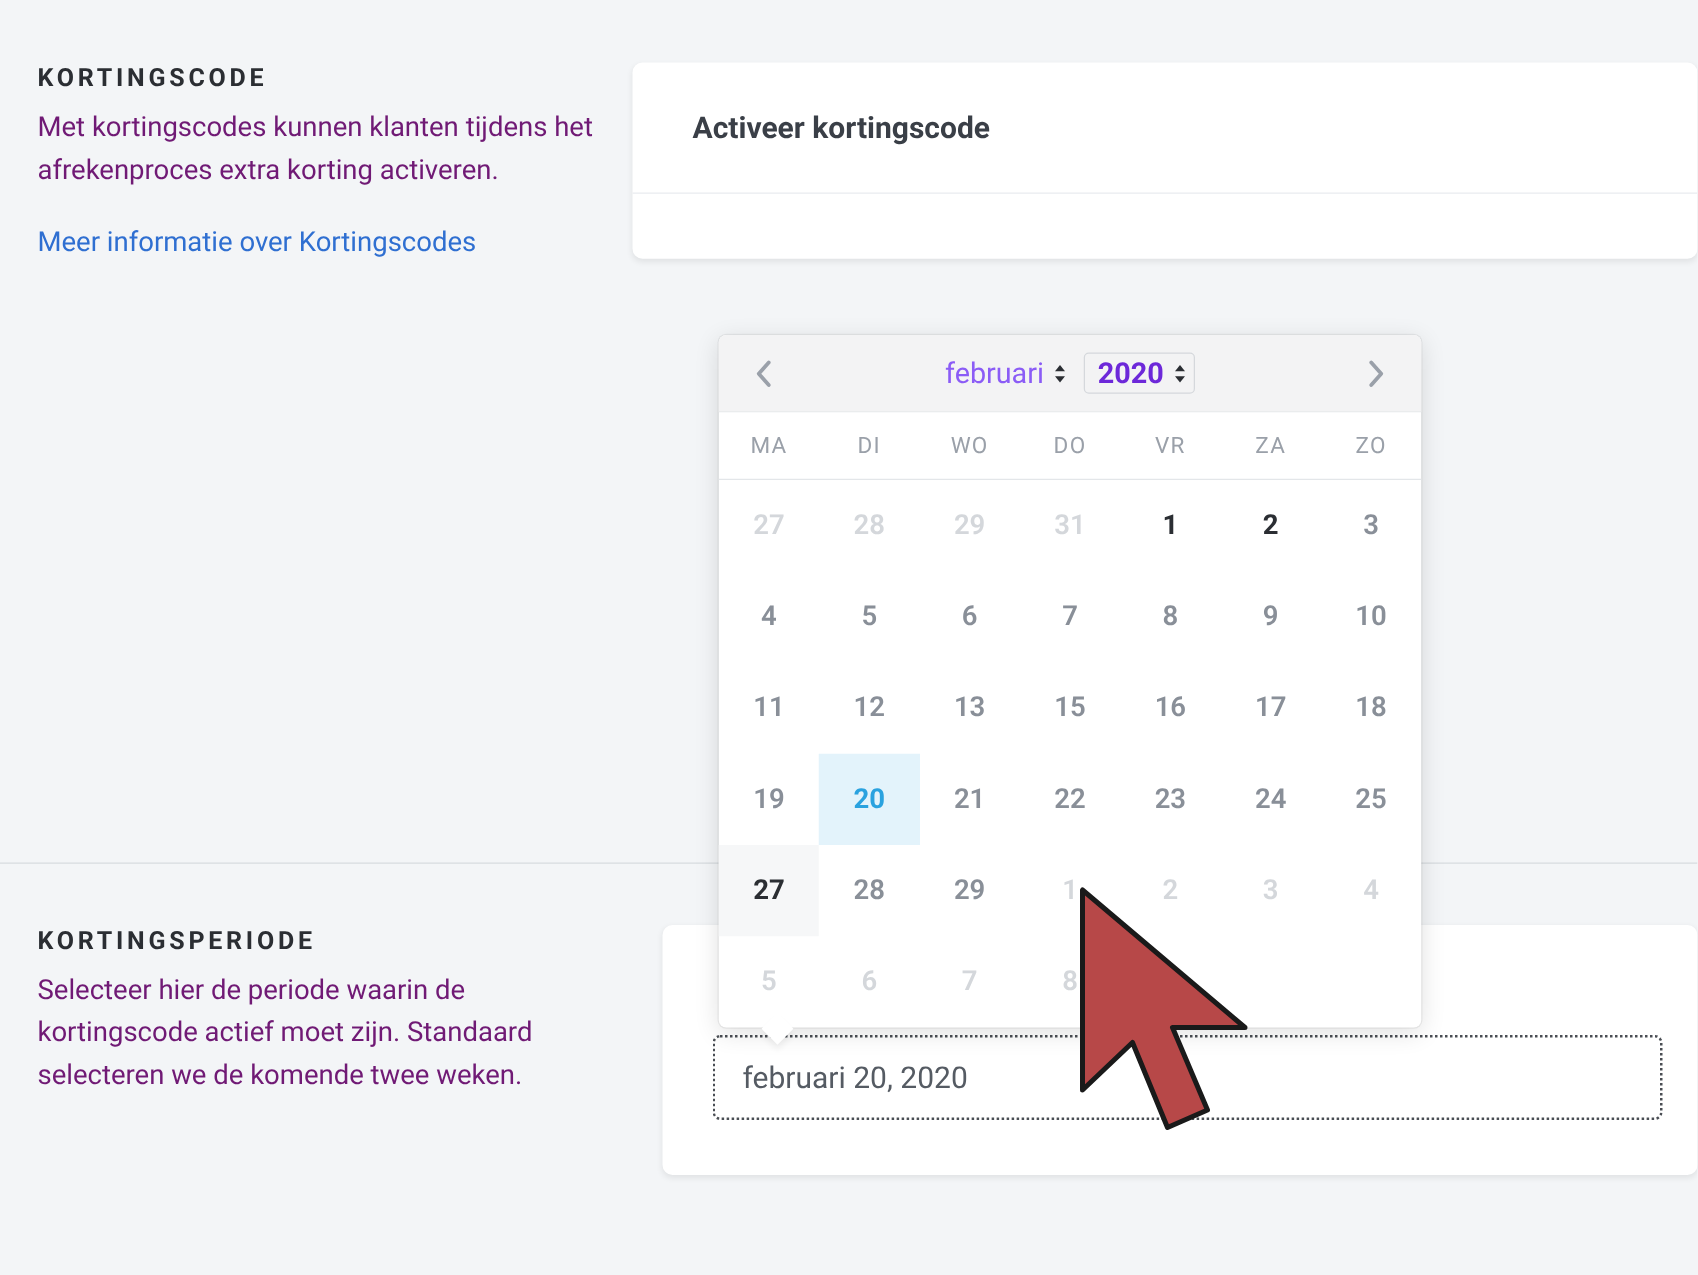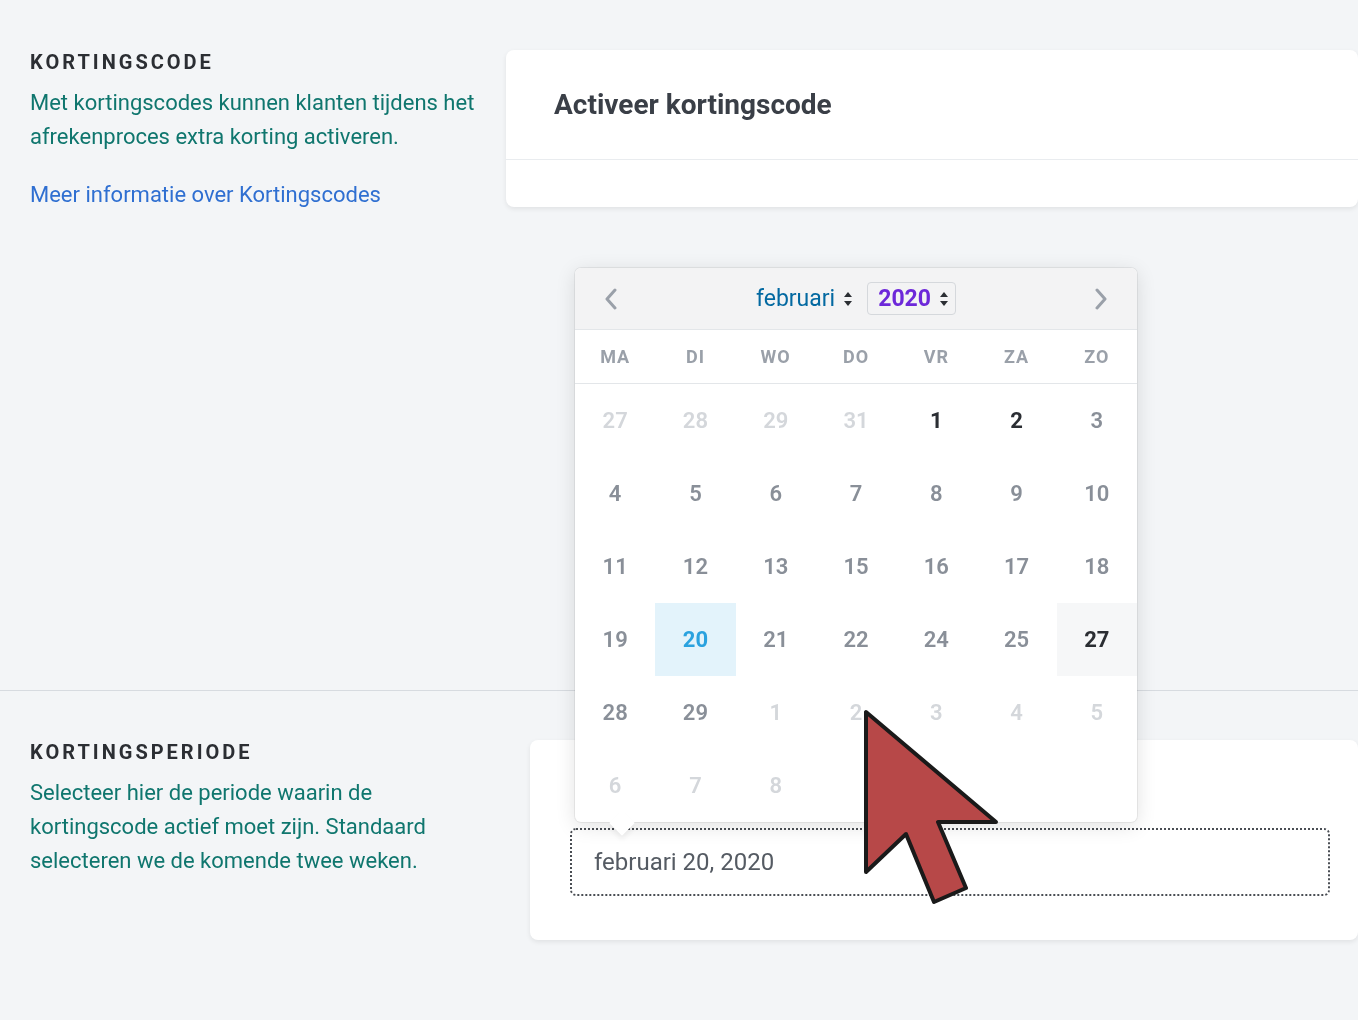--- a/index.html
+++ b/index.html
@@ -30,38 +30,38 @@
   .section-heading {
     font-size: 20px;
     font-weight: 700;
     letter-spacing: 3px;
     color: #2b2e33;
     margin-bottom: 12px;
   }
   .section-desc {
     font-size: 22px;
     line-height: 1.55;
-    color: #0f766e;
+    color: #701a75;
     margin-bottom: 28px;
   }
   .section-link {
     font-size: 22px;
     color: #2f6fd1;
     text-decoration: none;
   }
   .card {
     background: #fff;
     border-radius: 8px;
     box-shadow: 0 2px 5px rgba(0,0,0,0.08);
     flex: 1;
     min-height: 120px;
     position: relative;
   }
   .card-title {
-    font-size: 28px;
+    font-size: 24px;
     font-weight: 700;
     color: #3a3f47;
     padding: 38px 48px 38px 48px;
     border-bottom: 1px solid #e9ecef;
   }
   .separator-line {
     position: absolute;
     left: 0;
     top: 690px;
     width: 100%;
@@ -143,39 +143,39 @@
     display: flex;
     align-items: center;
     gap: 14px;
   }
   .month-select, .year-select {
     display: flex;
     align-items: center;
     gap: 8px;
     font-size: 23px;
   }
-  .month-select { color: #0369a1; }
+  .month-select { color: #8b5cf6; }
   .year-select { color: #6d28d9; font-weight: 700; border: 1px solid #d5d8dc; border-radius: 4px; padding: 2px 6px 2px 10px; }
   .spinner-arrows {
     display: flex;
     flex-direction: column;
     line-height: 0;
     gap: 2px;
   }
   .spinner-arrows svg { width: 10px; height: 7px; }
   .cal-weekdays {
     display: grid;
     grid-template-columns: repeat(7, 1fr);
     border-bottom: 1px solid #e3e6e9;
   }
   .cal-weekday {
     text-align: center;
     padding: 16px 0;
     font-size: 18px;
-    font-weight: 700;
+    font-weight: 400;
     letter-spacing: 1px;
     color: #9aa0a9;
   }
   .cal-grid {
     display: grid;
     grid-template-columns: repeat(7, 1fr);
   }
   .cal-day {
     text-align: center;
     padding: 24px 0;
@@ -291,20 +291,21 @@
       <div class="cal-day">12</div>
       <div class="cal-day">13</div>
       <div class="cal-day">15</div>
       <div class="cal-day">16</div>
       <div class="cal-day">17</div>
       <div class="cal-day">18</div>
       <div class="cal-day">19</div>
       <div class="cal-day selected">20</div>
       <div class="cal-day">21</div>
       <div class="cal-day">22</div>
+      <div class="cal-day">23</div>
       <div class="cal-day">24</div>
       <div class="cal-day">25</div>
       <div class="cal-day hover">27</div>
       <div class="cal-day">28</div>
       <div class="cal-day">29</div>
       <div class="cal-day out">1</div>
       <div class="cal-day out">2</div>
       <div class="cal-day out">3</div>
       <div class="cal-day out">4</div>
       <div class="cal-day out">5</div>

